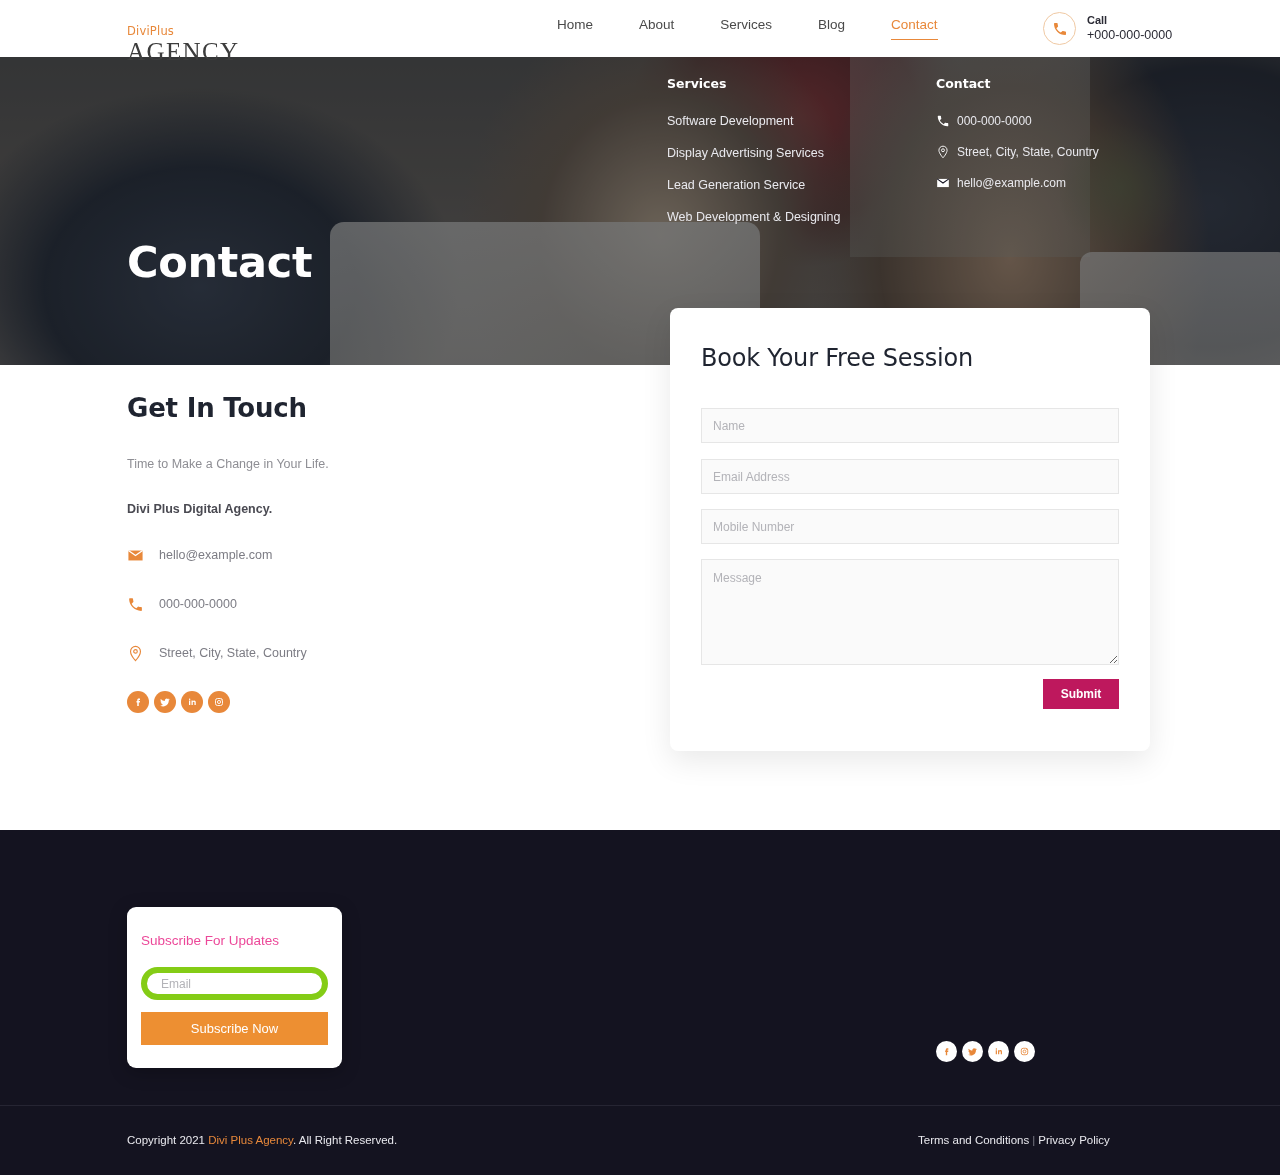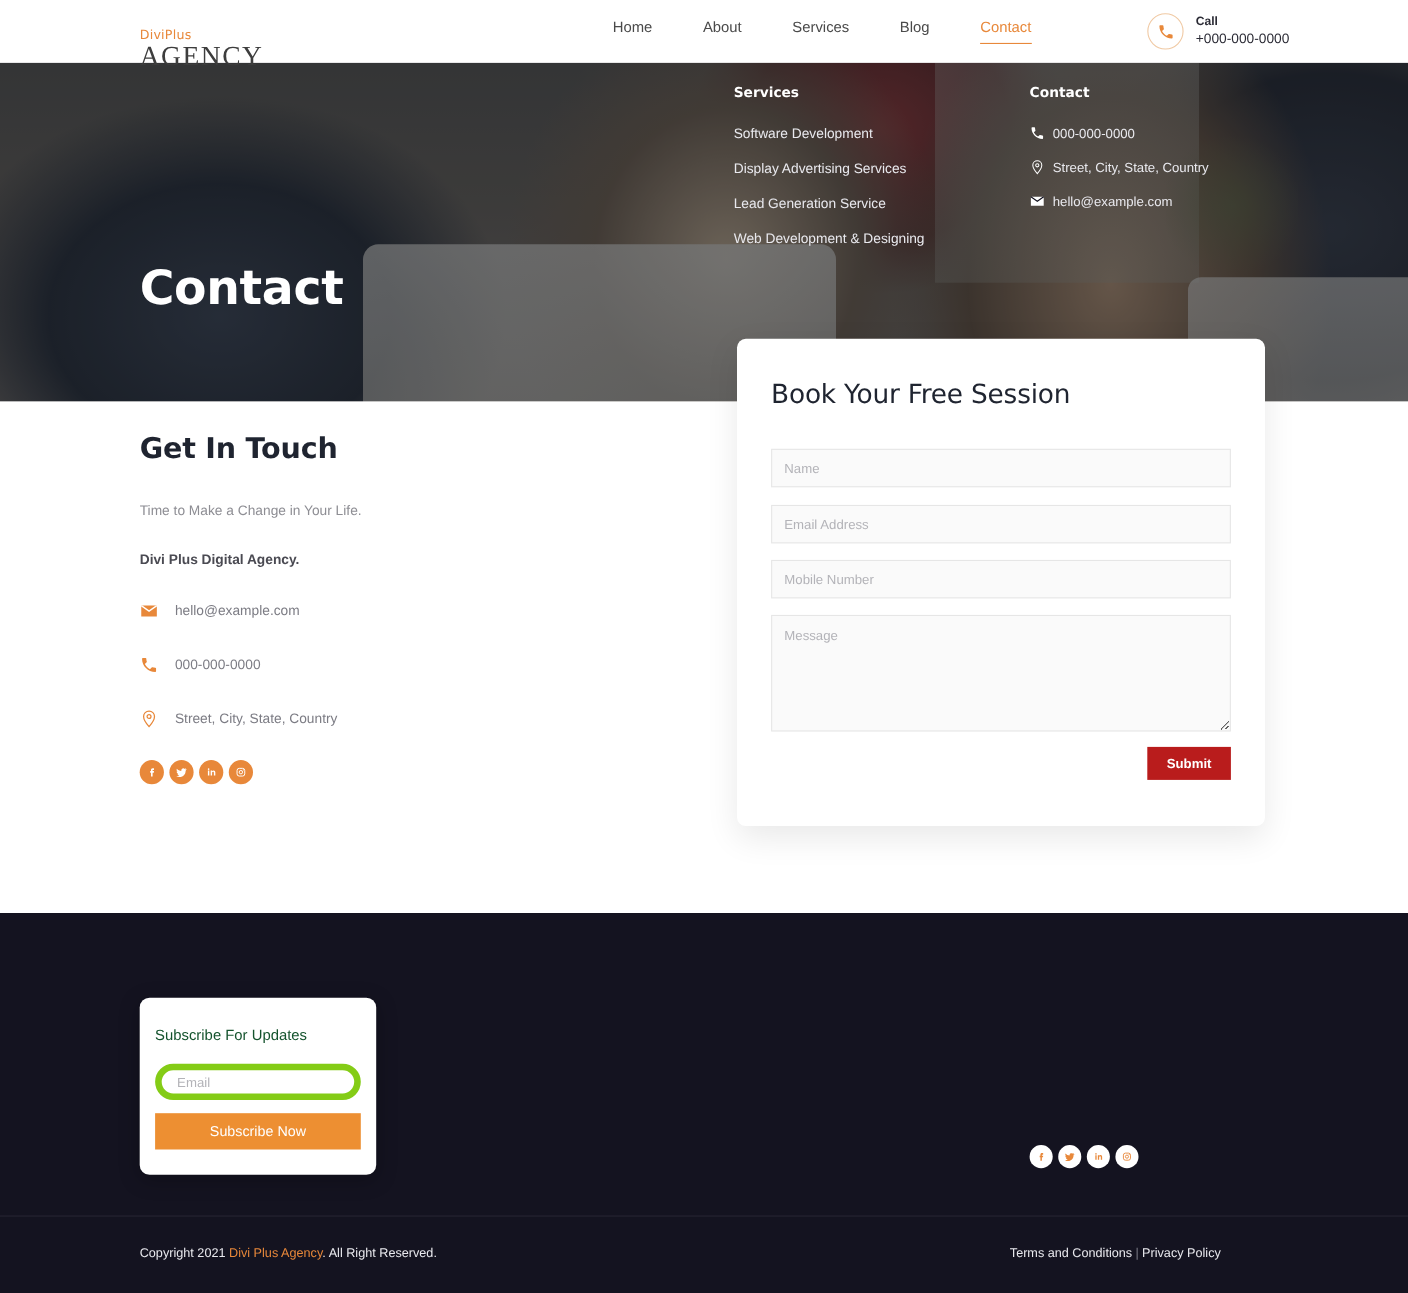--- a/index.html
+++ b/index.html
@@ -140,31 +140,31 @@
   .f1 { top: 100px; } .f2 { top: 151px; } .f3 { top: 201px; }
   .ftext {
     position: absolute; left: 31px; top: 251px; width: 418px; height: 106px;
     background: #fafafa; border: 1px solid #e6e6e6;
     font-size: 12px; color: #b3b3b8; padding: 11px;
     font-family: "Liberation Sans", sans-serif; resize: both;
   }
   .ftext::placeholder { color: #b3b3b8; }
   .submit-btn {
     position: absolute; left: 373px; top: 371px; width: 76px; height: 30px;
-    background: #b91c1c; border: none; color: #fff; font-size: 12px; font-weight: bold;
+    background: #be185d; border: none; color: #fff; font-size: 12px; font-weight: bold;
     font-family: "Liberation Sans", sans-serif; cursor: pointer;
   }
 
   
   .footer { position: absolute; top: 830px; left: 0; width: 1280px; height: 345px; background: #141320; }
   .sub-card {
     position: absolute; left: 127px; top: 77px; width: 215px; height: 161px;
     background: #ffffff; border-radius: 9px; box-shadow: 0 4px 18px rgba(0,0,0,0.25);
   }
-  .sub-title { position: absolute; left: 14px; top: 26px; font-size: 13.5px; color: #14532d; }
+  .sub-title { position: absolute; left: 14px; top: 26px; font-size: 13.5px; color: #ec4899; }
   .sub-input {
     position: absolute; left: 14px; top: 60px; width: 187px; height: 33px;
     border: 6px solid #84cc16; border-radius: 17px; background: #fff;
     font-size: 12px; color: #b3b3b8; padding: 0 14px;
     font-family: "Liberation Sans", sans-serif;
   }
   .sub-input::placeholder { color: #b3b3b8; }
   .sub-btn {
     position: absolute; left: 14px; top: 105px; width: 187px; height: 33px;
     background: #ED8F32; border: none; color: #fff; font-size: 13px;

